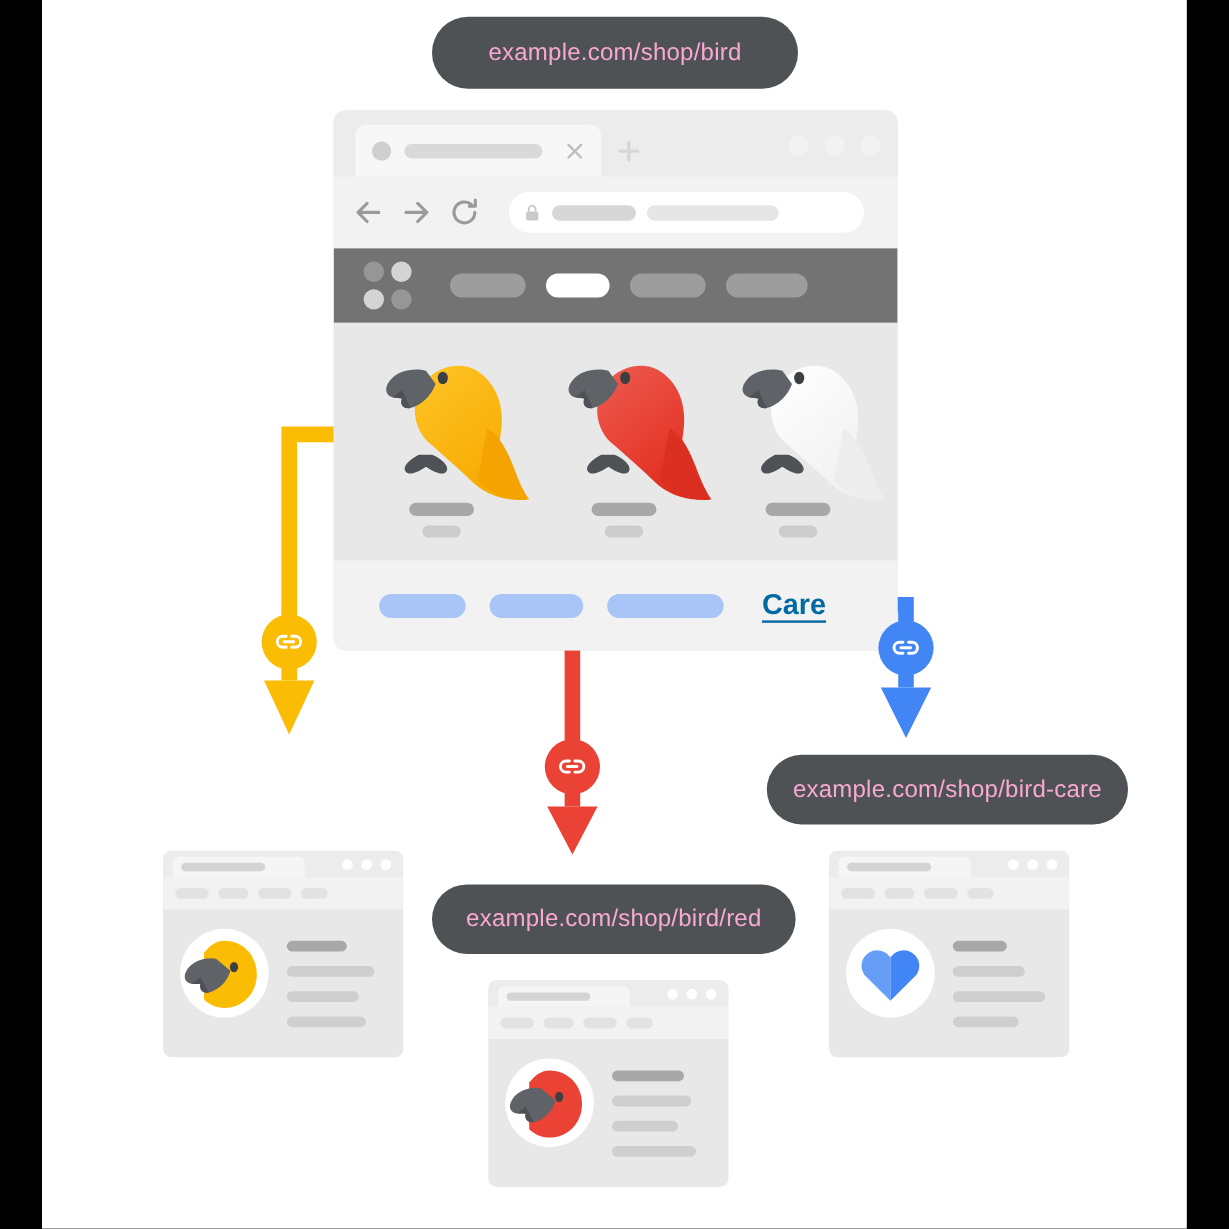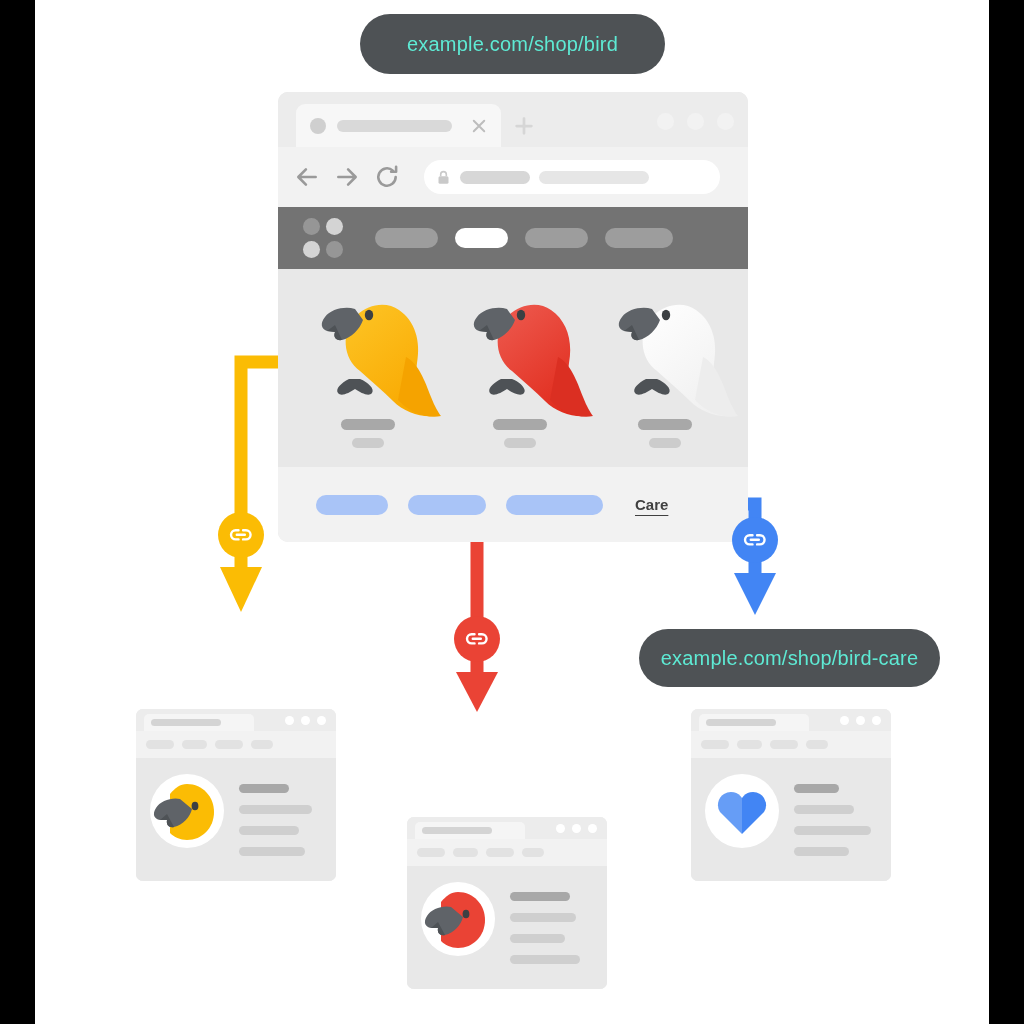--- a/index.html
+++ b/index.html
@@ -20,21 +20,21 @@
     width: 954px; height: 1024px;
     background: #ffffff;
     overflow: hidden;
   }
   .abs { position: absolute; }
 
   
   .url-pill {
     position: absolute;
     background: #4e5255;
-    color: #5eead4;
+    color: #f9a8d4;
     border-radius: 40px;
     display: flex;
     align-items: center;
     justify-content: center;
     font-size: 20px;
     letter-spacing: 0.2px;
     white-space: nowrap;
     padding: 0 30px;
   }
 
@@ -109,21 +109,21 @@
     position: absolute; left: 50%; transform: translateX(-50%); top: 169px;
     width: 32px; height: 10px; border-radius: 5px; background: #cccccc;
   }
   .mb-footer {
     position: absolute; left: 0; top: 375px; width: 100%; height: 75px;
     background: #f2f2f2;
     display: flex; align-items: center; gap: 20px; padding-left: 38px;
   }
   .footpill { height: 20px; border-radius: 10px; background: #a9c4f7; }
   .care-link {
-    color: #404040; font-size: 15px; font-weight: bold;
+    color: #0369a1; font-size: 24px; font-weight: bold;
     text-decoration: underline; text-underline-offset: 5px;
     margin-left: 12px;
   }
 
   
   .card {
     position: absolute;
     background: #e8e8e8;
     border-radius: 7px;
     overflow: hidden;
@@ -343,20 +343,23 @@
       <svg viewBox="0 0 24 24">
         <path d="M10 8 H7.5 a4 4 0 0 0 0 8 H10 M14 8 H16.5 a4 4 0 0 1 0 8 H14 M8.5 12 H15.5" stroke="currentColor" stroke-width="2.1" fill="none" stroke-linecap="round"></path>
       </svg>
     </div>
 
 
     <div class="url-pill" style="left:604px;top:629px;width:301px;height:58px;">
       <span>example.com/shop/bird-care</span>
     </div>
 
+    <div class="url-pill" style="left:325px;top:737px;width:303px;height:58px;">
+      <span>example.com/shop/bird/red</span>
+    </div>
 
     <div class="card" style="left:101px;top:709px;width:200px;height:172px;">
       <div class="card-tabstrip">
         <div class="card-tab">
           <span class="card-tab-bar"></span>
         </div>
         <div class="card-wdots">
           <span class="card-wdot"></span>
           <span class="card-wdot"></span>
           <span class="card-wdot"></span>

